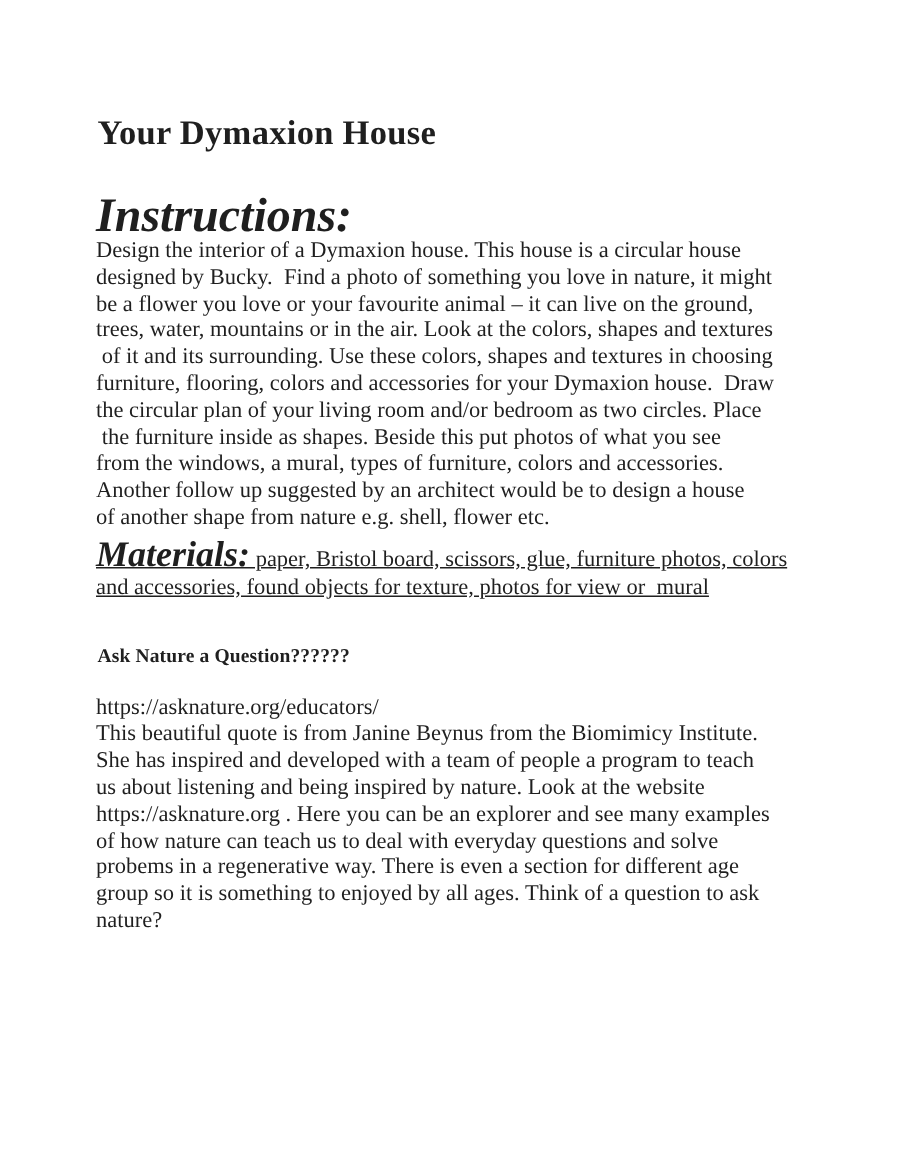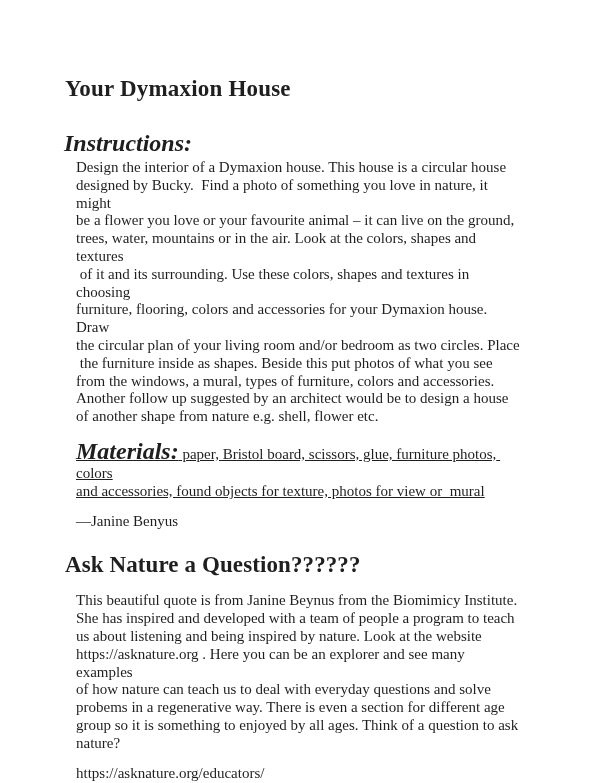--- a/index.html
+++ b/index.html
@@ -15,43 +15,43 @@
     color: #1f1f1f;
   }
   .doc-title {
     font-size: 23px;
     font-weight: bold;
     line-height: 26px;
     margin: 0 0 0 1px;
     letter-spacing: 0.2px;
   }
   .section-heading-italic {
-    font-size: 24px;
+    font-size: 32px;
     font-weight: bold;
     font-style: italic;
     line-height: 27px;
     margin: 28px 0 0 0;
   }
   .body-text {
     font-size: 15px;
     line-height: 17.8px;
-    margin: 12px;
+    margin: 0;
     white-space: pre-wrap;
   }
   .instructions-para { margin-top: 2px; }
   .materials-para { margin-top: 2px; text-decoration: underline; }
   .materials-label {
     font-size: 24px;
     font-weight: bold;
     font-style: italic;
     line-height: 27px;
   }
   .quote-block { margin-top: 6px; }
   .ask-heading {
-    font-size: 23px;
+    font-size: 13px;
     font-weight: bold;
     line-height: 22px;
     margin: 24px 0 0 1px;
     letter-spacing: 0.1px;
   }
   .ask-para-block { margin-top: 16px; }
 </style>
 </head>
 <body>
 
@@ -70,30 +70,29 @@
 the circular plan of your living room and/or bedroom as two circles. Place
  the furniture inside as shapes. Beside this put photos of what you see
 from the windows, a mural, types of furniture, colors and accessories.
 Another follow up suggested by an architect would be to design a house
 of another shape from nature e.g. shell, flower etc.</p>
 
   <p class="body-text materials-para"><span class="materials-label">Materials:</span><span> paper, Bristol board, scissors, glue, furniture photos, colors
 and accessories, found objects for texture, photos for view or  mural</span></p>
 
   <div class="quote-block">
-    <p class="body-text">—Janine Benyus</p>
   </div>
 
   <h3 class="ask-heading">Ask Nature a Question??????</h3>
 
   <div class="ask-para-block">
+    <p class="body-text">https://asknature.org/educators/</p>
     <p class="body-text">This beautiful quote is from Janine Beynus from the Biomimicy Institute.
 She has inspired and developed with a team of people a program to teach
 us about listening and being inspired by nature. Look at the website
 https://asknature.org . Here you can be an explorer and see many examples
 of how nature can teach us to deal with everyday questions and solve
 probems in a regenerative way. There is even a section for different age
 group so it is something to enjoyed by all ages. Think of a question to ask
 nature?</p>
-    <p class="body-text">https://asknature.org/educators/</p>
   </div>
 
 </div>
 
 </body></html>

